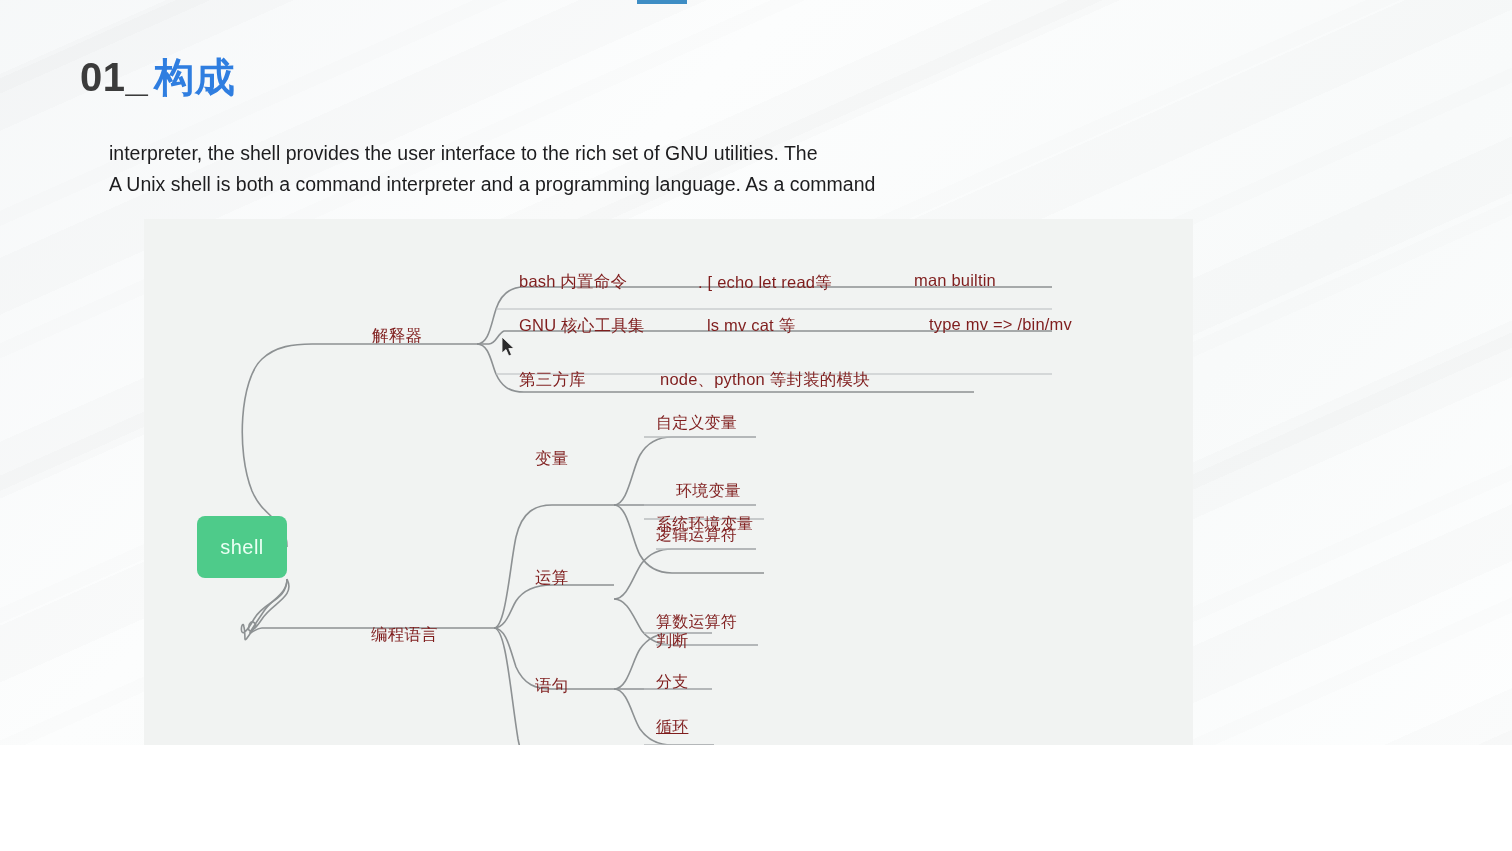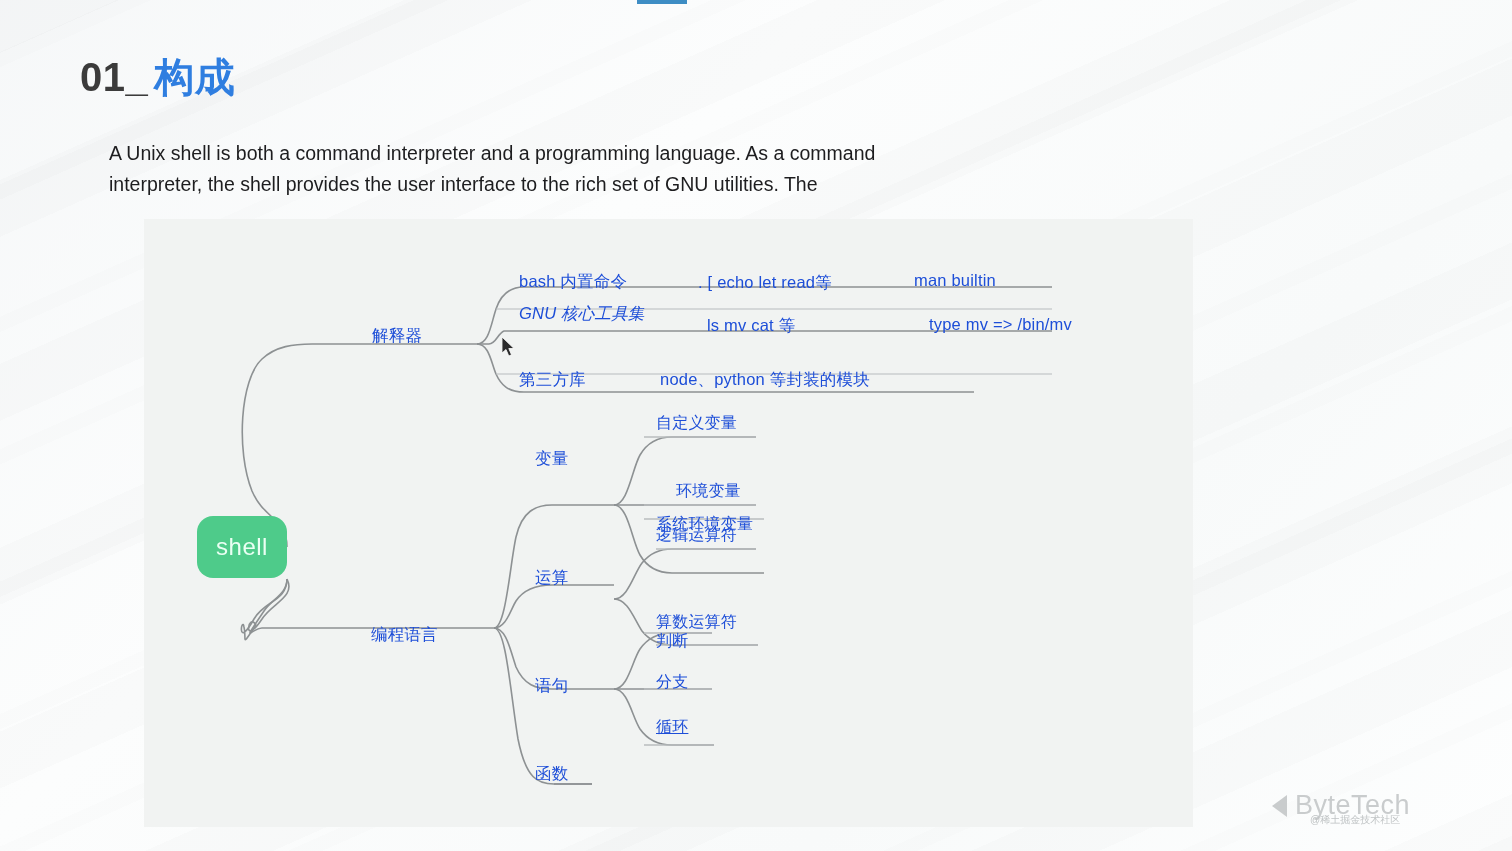--- a/index.html
+++ b/index.html
@@ -6,21 +6,21 @@
     margin: 0;
     padding: 0;
     background: #ffffff;
   }
   body {
     font-family: "Liberation Sans", "DejaVu Sans", sans-serif;
   }
   #slide {
     position: relative;
     width: 1512px;
-    height: 851px;
+    height: 745px;
     overflow: hidden;
     background:
       linear-gradient(135deg, rgba(245,247,248,0.9) 0%, rgba(252,253,253,1) 35%, rgba(248,250,250,1) 70%, rgba(253,254,254,1) 100%);
   }
   
   #bg-watermark {
     position: absolute;
     inset: 0;
     pointer-events: none;
     background-image:
@@ -79,39 +79,39 @@
   }
   #mindmap-svg {
     position: absolute;
     left: 0; top: 0;
     width: 1049px;
     height: 608px;
   }
   .mm-label {
     position: absolute;
     font-size: 16.5px;
-    color: #1d4ed8;
+    color: #7f1d1d;
     white-space: nowrap;
     letter-spacing: 0.2px;
   }
   .mm-label.sm { font-size: 16px; }
 
   #shell-node {
     position: absolute;
     left: 197px;
     top: 516px;
     width: 90px;
     height: 62px;
     background: #4ecb8a;
-    border-radius: 16px;
+    border-radius: 8px;
     display: flex;
     align-items: center;
     justify-content: center;
     color: #eafff3;
-    font-size: 24px;
+    font-size: 20px;
     letter-spacing: 0.5px;
   }
 
   
   #cursor {
     position: absolute;
     left: 502px;
     top: 337px;
     width: 14px;
     height: 20px;
@@ -154,22 +154,22 @@
 
   <div id="progress-track">
     <div id="progress-bar" style="background: rgb(62, 141, 196);"></div>
   </div>
 
   <div id="title">
     <span class="num">01_</span><span class="cn" style="color: rgb(47, 126, 224);">构成</span>
   </div>
 
   <div id="paragraph">
+    <span class="line">interpreter, the shell provides the user interface to the rich set of GNU utilities. The</span>
     <span class="line">A Unix shell is both a command interpreter and a programming language. As a command</span>
-    <span class="line">interpreter, the shell provides the user interface to the rich set of GNU utilities. The</span>
   </div>
 
   <div id="mindmap-panel" style="background: rgb(241, 243, 242);">
 
     <svg id="mindmap-svg" viewBox="0 0 1049 608">
       <g fill="none" stroke="#8d9193" stroke-width="1.6">
 
         <path d="M 143 328 C 143 300 120 300 108 272 C 92 232 96 160 118 140 C 132 127 150 125 168 125 L 333 125"></path>
 
         <path d="M 143 360 C 143 382 120 382 110 400 C 92 432 98 396 100 408 C 103 420 96 430 112 406 L 112 406"></path>
@@ -217,21 +217,21 @@
 
     <div id="shell-node" style="left: 53px; top: 297px; background: rgb(78, 203, 138);">shell</div>
 
     <div class="mm-label" style="left:228px; top:106px;">解释器</div>
     <div class="mm-label" style="left:227px; top:371px;margin-top:34px;">编程语言</div>
 
     <div class="mm-label" style="left:375px; top:52px;">bash 内置命令</div>
     <div class="mm-label" style="left:554px; top:53px;">.  [  echo  let  read等</div>
     <div class="mm-label" style="left:770px; top:52px;">man builtin</div>
 
-    <div class="mm-label" style="left:375px; top:84px;font-style:italic;">GNU 核心工具集</div>
+    <div class="mm-label" style="left:375px; top:96px;">GNU 核心工具集</div>
     <div class="mm-label" style="left:563px; top:96px;">ls   mv  cat 等</div>
     <div class="mm-label" style="left:749px; top:96px;margin-left:36px;">type mv =&gt;  /bin/mv</div>
 
     <div class="mm-label" style="left:375px; top:150px;">第三方库</div>
     <div class="mm-label" style="left:516px; top:150px;">node、python 等封装的模块</div>
 
     <div class="mm-label" style="left:391px; top:229px;">变量</div>
     <div class="mm-label sm" style="left:512px; top:194px;">自定义变量</div>
     <div class="mm-label sm" style="left:512px; top:262px;margin-left:20px;">环境变量</div>
     <div class="mm-label sm" style="left:512px; top:295px;">系统环境变量</div>

